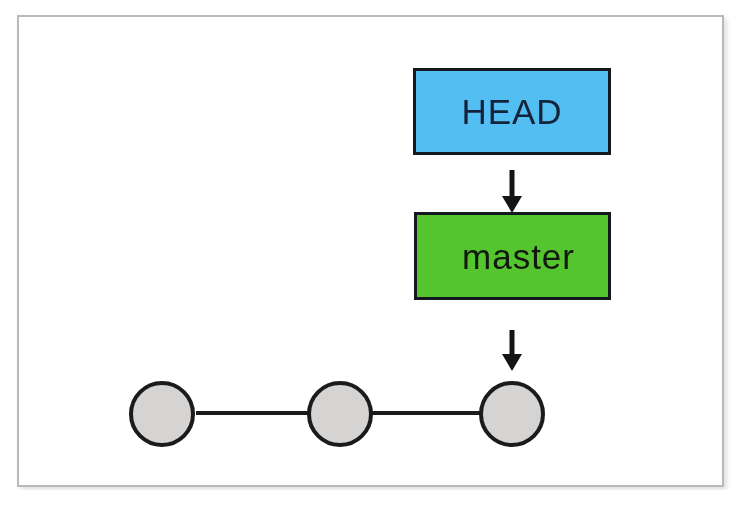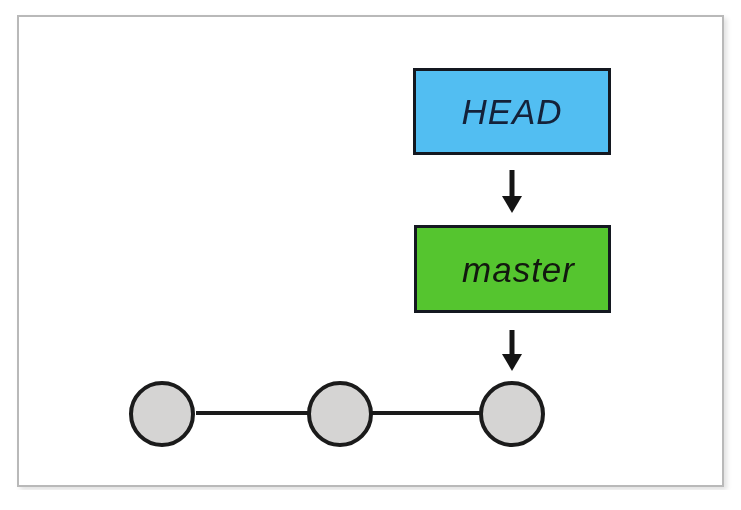--- a/index.html
+++ b/index.html
@@ -7,21 +7,20 @@
     padding: 0;
     background: #ffffff;
     font-family: "Liberation Sans", "DejaVu Sans", sans-serif;
   }
   .stage {
     position: relative;
     width: 741px;
     height: 490px;
     background: #ffffff;
     overflow: hidden;
-    font-style: italic;
   }
   .frame {
     position: absolute;
     left: 17px;
     top: 15px;
     width: 707px;
     height: 472px;
     box-sizing: border-box;
     background: var(--canvas_bg, #ffffff);
     border: 2px solid var(--frame_border, #b9b9b9);
@@ -45,21 +44,21 @@
     left: 413px;
     top: 68px;
     width: 198px;
     height: 87px;
     background: var(--head_bg, #52bef2);
     border-color: var(--head_border, #141820);
   }
   .head-box .ref-label { color: var(--head_text, #14223a); }
   .master-box {
     left: 414px;
-    top: 225px;
+    top: 212px;
     width: 197px;
     height: 88px;
     background: var(--master_bg, #55c52f);
     border-color: var(--master_border, #141820);
     padding-left: 12px;
   }
   .master-box .ref-label { color: var(--master_text, #12180f); }
   .graph-svg {
     position: absolute;
     left: 0;

